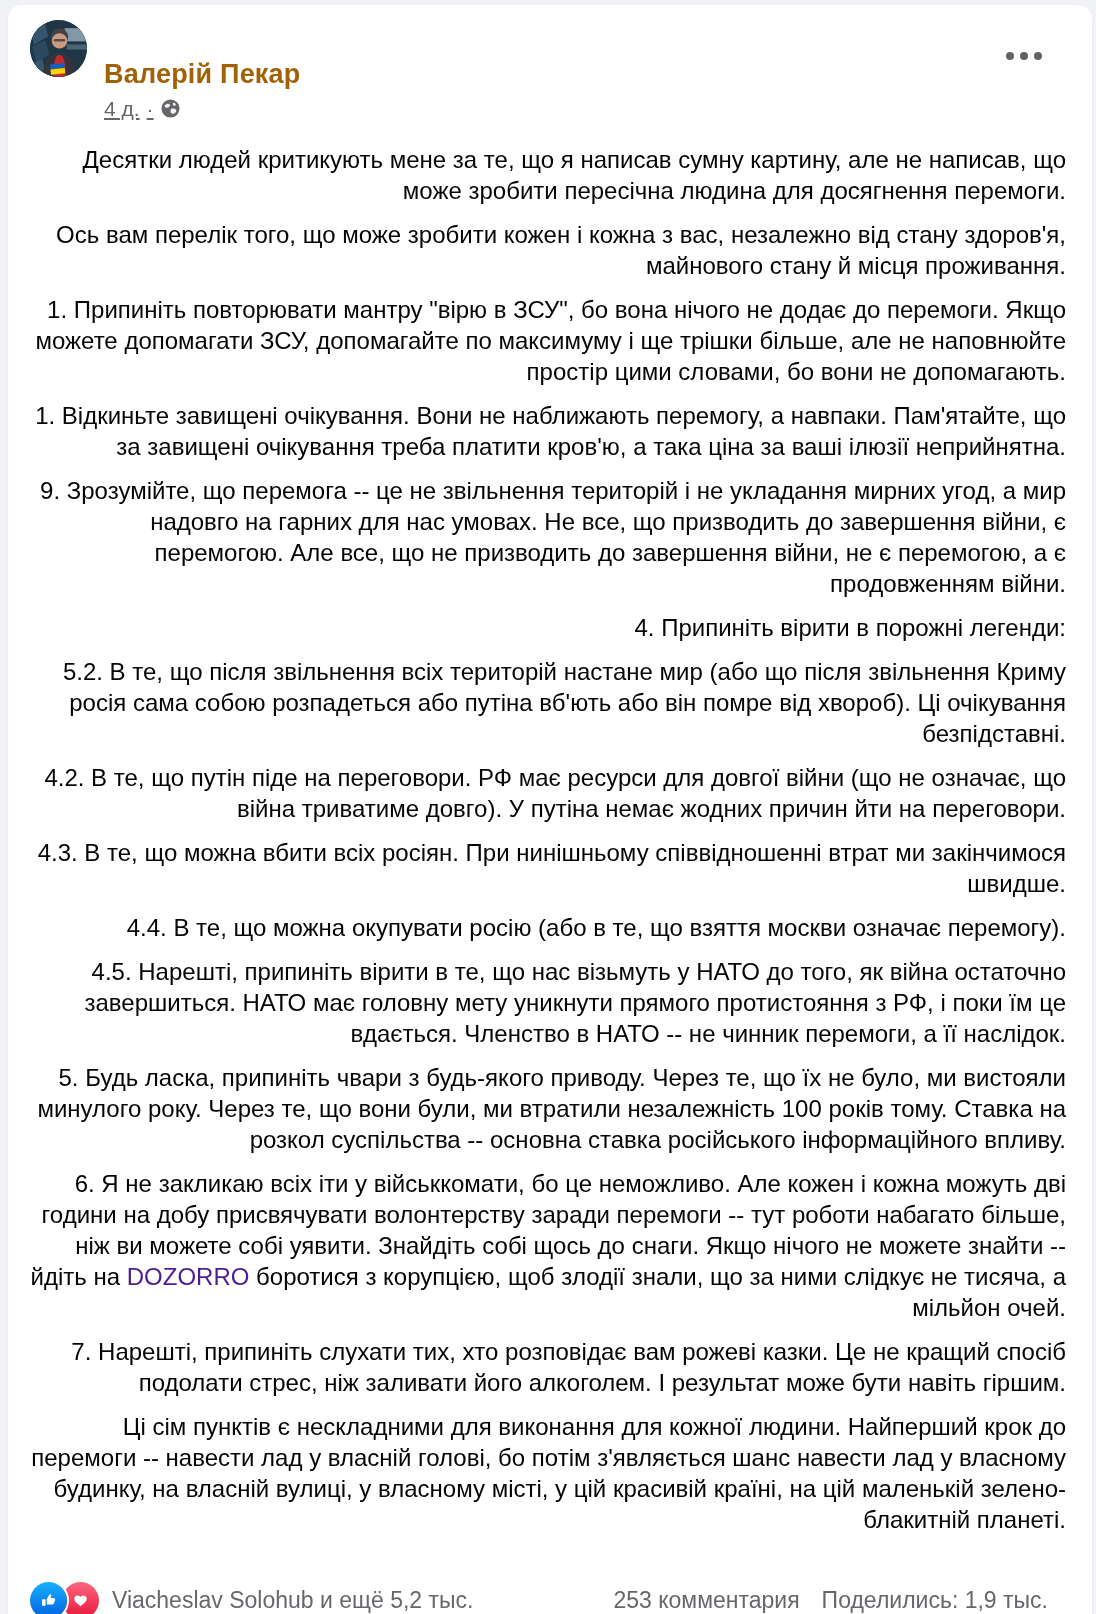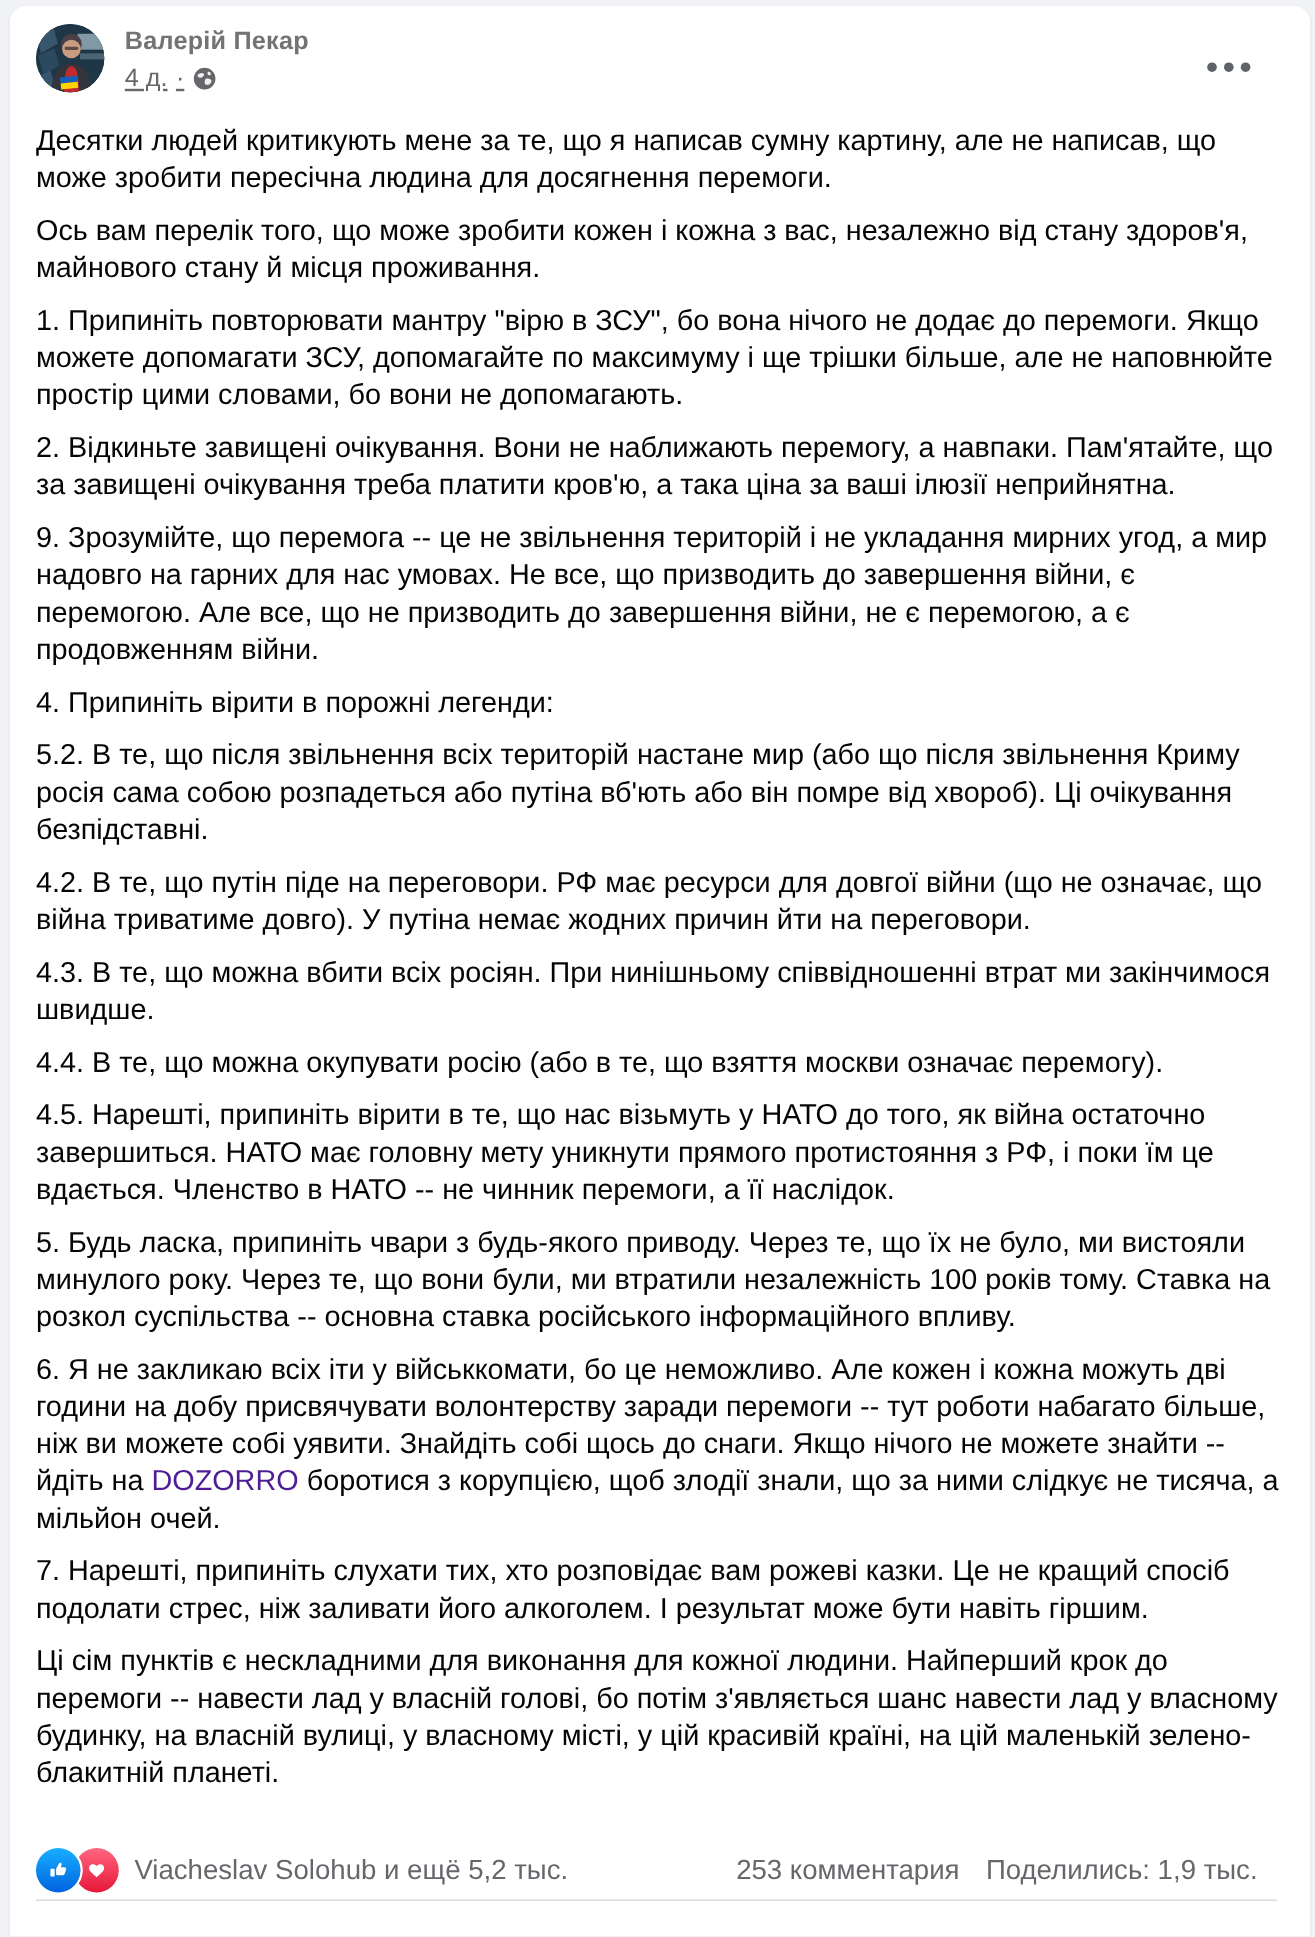--- a/index.html
+++ b/index.html
@@ -23,43 +23,43 @@
 
   
   .post-header { position: relative; display: flex; align-items: flex-start; }
   .avatar {
     width: 57px; height: 57px; border-radius: 50%;
     overflow: hidden; flex: none; cursor: pointer; background: #20394a;
   }
   .avatar svg { display: block; }
   .hmeta { margin-left: 17px; padding-top: 3px; }
   .author {
-    font-size: 21px; font-weight: 700; color: #737373;
-    line-height: 1.15; letter-spacing: .2px; cursor: pointer;
+    font-size: 27px; font-weight: 700; color: #a16207;
+    line-height: 1.15; letter-spacing: .2px; cursor: pointer; margin-top: 36px;
   }
   .meta {
     margin-top: 8px; font-size: 21px; color: #65676b;
     display: flex; align-items: center; gap: 7px; line-height: 1; text-decoration: underline;
   }
   .meta .ts { cursor: pointer; }
   .globe { display: inline-flex; }
   .more {
     position: absolute; right: 14px; top: 22px;
     background: none; border: 0; cursor: pointer;
     display: flex; gap: 6px; padding: 10px; border-radius: 50%;
   }
   .mdot { width: 8px; height: 8px; border-radius: 50%; background: #5f6368; }
 
   
   .post-body {
     margin-top: 25px;
     font-size: 24px; line-height: 31px; color: #050505;
     max-width: 1040px;
   }
-  .post-body p { margin: 0 0 13px 0; }
+  .post-body p { margin: 0 0 13px 0; text-align: right; }
   .link { color: #4c1d95; text-decoration: none; cursor: pointer; }
 
   
   .social-row {
     margin-top: 47px;
     display: flex; align-items: center; justify-content: space-between;
     color: #65676b; font-size: 23px;
   }
   .reactions { display: flex; align-items: center; cursor: pointer; }
   .r-badge {
@@ -128,21 +128,21 @@
         <span class="mdot"></span>
         <span class="mdot"></span>
         <span class="mdot"></span>
       </button>
     </header>
 
     <div class="post-body">
       <p>Десятки людей критикують мене за те, що я написав сумну картину, але не написав, що може зробити пересічна людина для досягнення перемоги.</p>
       <p>Ось вам перелік того, що може зробити кожен і кожна з вас, незалежно від стану здоров'я, майнового стану й місця проживання.</p>
       <p>1. Припиніть повторювати мантру "вірю в ЗСУ", бо вона нічого не додає до перемоги. Якщо можете допомагати ЗСУ, допомагайте по максимуму і ще трішки більше, але не наповнюйте простір цими словами, бо вони не допомагають.</p>
-      <p>2. Відкиньте завищені очікування. Вони не наближають перемогу, а навпаки. Пам'ятайте, що за завищені очікування треба платити кров'ю, а така ціна за ваші ілюзії неприйнятна.</p>
+      <p>1. Відкиньте завищені очікування. Вони не наближають перемогу, а навпаки. Пам'ятайте, що за завищені очікування треба платити кров'ю, а така ціна за ваші ілюзії неприйнятна.</p>
       <p>9. Зрозумійте, що перемога -- це не звільнення територій і не укладання мирних угод, а мир надовго на гарних для нас умовах. Не все, що призводить до завершення війни, є перемогою. Але все, що не призводить до завершення війни, не є перемогою, а є продовженням війни.</p>
       <p>4. Припиніть вірити в порожні легенди:</p>
       <p>5.2. В те, що після звільнення всіх територій настане мир (або що після звільнення Криму росія сама собою розпадеться або путіна вб'ють або він помре від хвороб). Ці очікування безпідставні.</p>
       <p>4.2. В те, що путін піде на переговори. РФ має ресурси для довгої війни (що не означає, що війна триватиме довго). У путіна немає жодних причин йти на переговори.</p>
       <p>4.3. В те, що можна вбити всіх росіян. При нинішньому співвідношенні втрат ми закінчимося швидше.</p>
       <p>4.4. В те, що можна окупувати росію (або в те, що взяття москви означає перемогу).</p>
       <p>4.5. Нарешті, припиніть вірити в те, що нас візьмуть у НАТО до того, як війна остаточно завершиться. НАТО має головну мету уникнути прямого протистояння з РФ, і поки їм це вдається. Членство в НАТО -- не чинник перемоги, а її наслідок.</p>
       <p>5. Будь ласка, припиніть чвари з будь-якого приводу. Через те, що їх не було, ми вистояли минулого року. Через те, що вони були, ми втратили незалежність 100 років тому. Ставка на розкол суспільства -- основна ставка російського інформаційного впливу.</p>
       <p><span>6. Я не закликаю всіх іти у військкомати, бо це неможливо. Але кожен і кожна можуть дві години на добу присвячувати волонтерству заради перемоги -- тут роботи набагато більше, ніж ви можете собі уявити. Знайдіть собі щось до снаги. Якщо нічого не можете знайти -- йдіть на </span><a class="link">DOZORRO</a><span> боротися з корупцією, щоб злодії знали, що за ними слідкує не тисяча, а мільйон очей.</span></p>
       <p>7. Нарешті, припиніть слухати тих, хто розповідає вам рожеві казки. Це не кращий спосіб подолати стрес, ніж заливати його алкоголем. І результат може бути навіть гіршим.</p>

